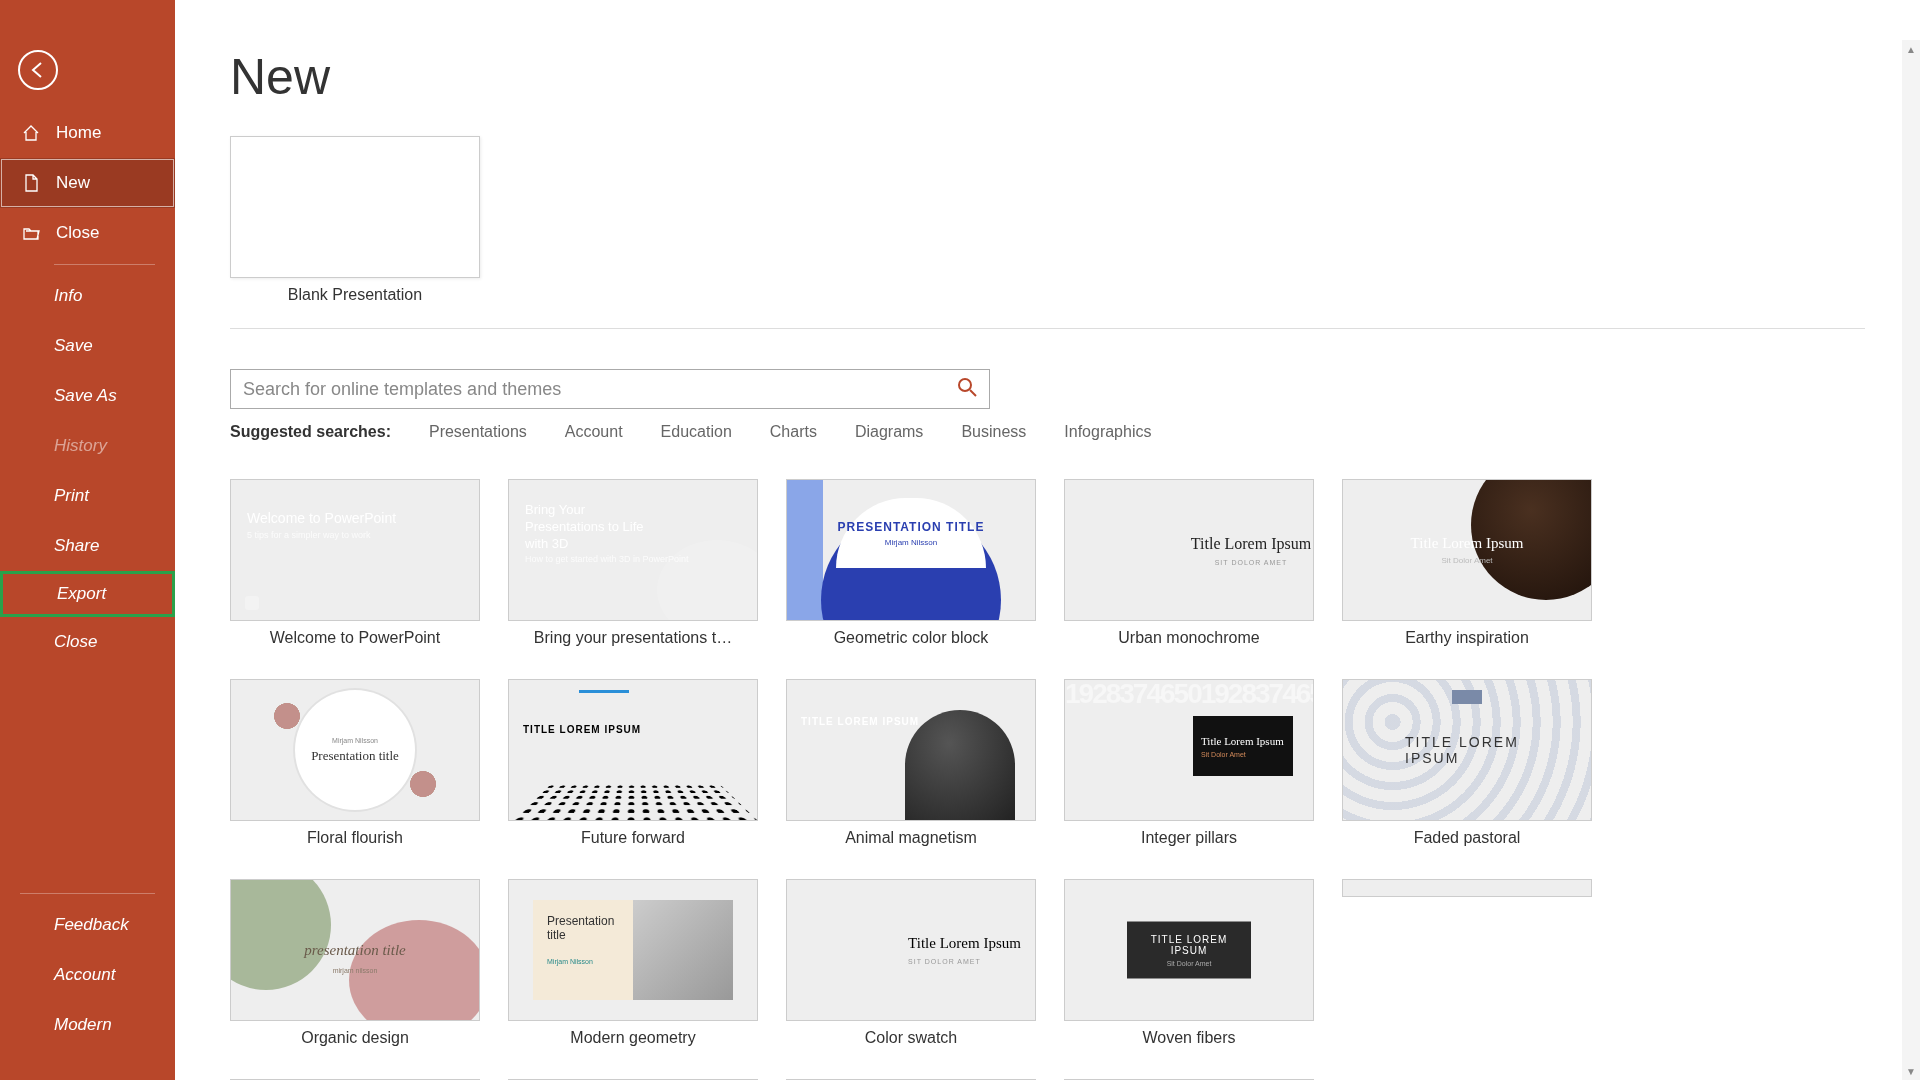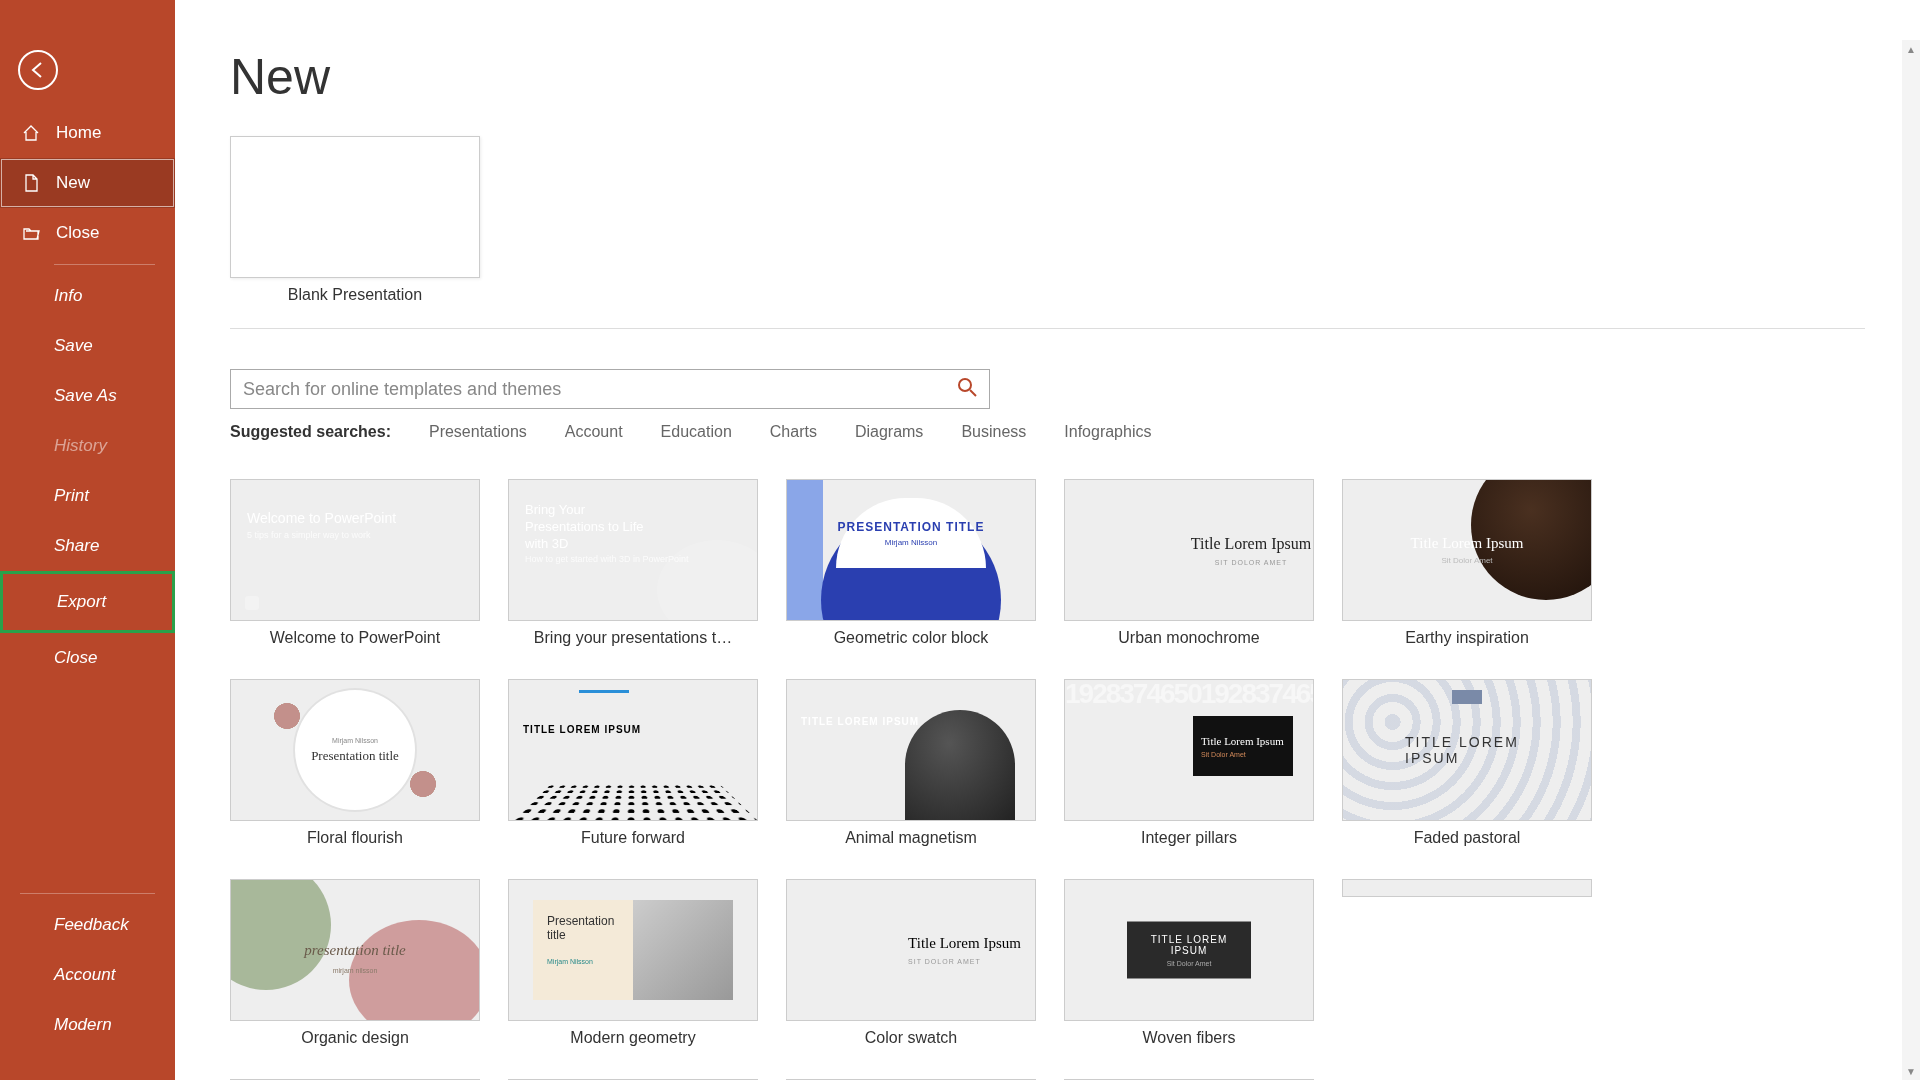--- a/index.html
+++ b/index.html
@@ -52,21 +52,21 @@
   }
   .sidebar .nav-item {
     height: 50px; display: flex; align-items: center;
     padding-left: 22px; font-size: 17px; cursor: pointer;
     position: relative;
   }
   .sidebar .nav-item .icon { width: 22px; margin-right: 12px; display: flex; align-items: center; }
   .sidebar .nav-item.indent { padding-left: 54px; font-style: italic; }
   .sidebar .nav-item.active { background: #9a3a22; outline: 1px solid rgba(255,255,255,0.6); outline-offset: -2px; }
   .sidebar .nav-item.disabled { color: rgba(255,255,255,0.5); }
-  .sidebar .nav-item.highlighted { background: #b8472a; border: 3px solid #2aa14a; height: 62px; }
+  .sidebar .nav-item.highlighted { background: #b8472a; border: 3px solid #2aa14a; height: 46px; }
   .sidebar .divider {
     height: 1px; background: rgba(255,255,255,0.3);
     margin: 6px 20px 6px 54px;
   }
   .sidebar .divider.full { margin: 6px 20px; }
   .sidebar .bottom { margin-top: auto; margin-bottom: 30px; }
 
   
   .arrow {
     position: absolute; left: 182px; top: 608px;

